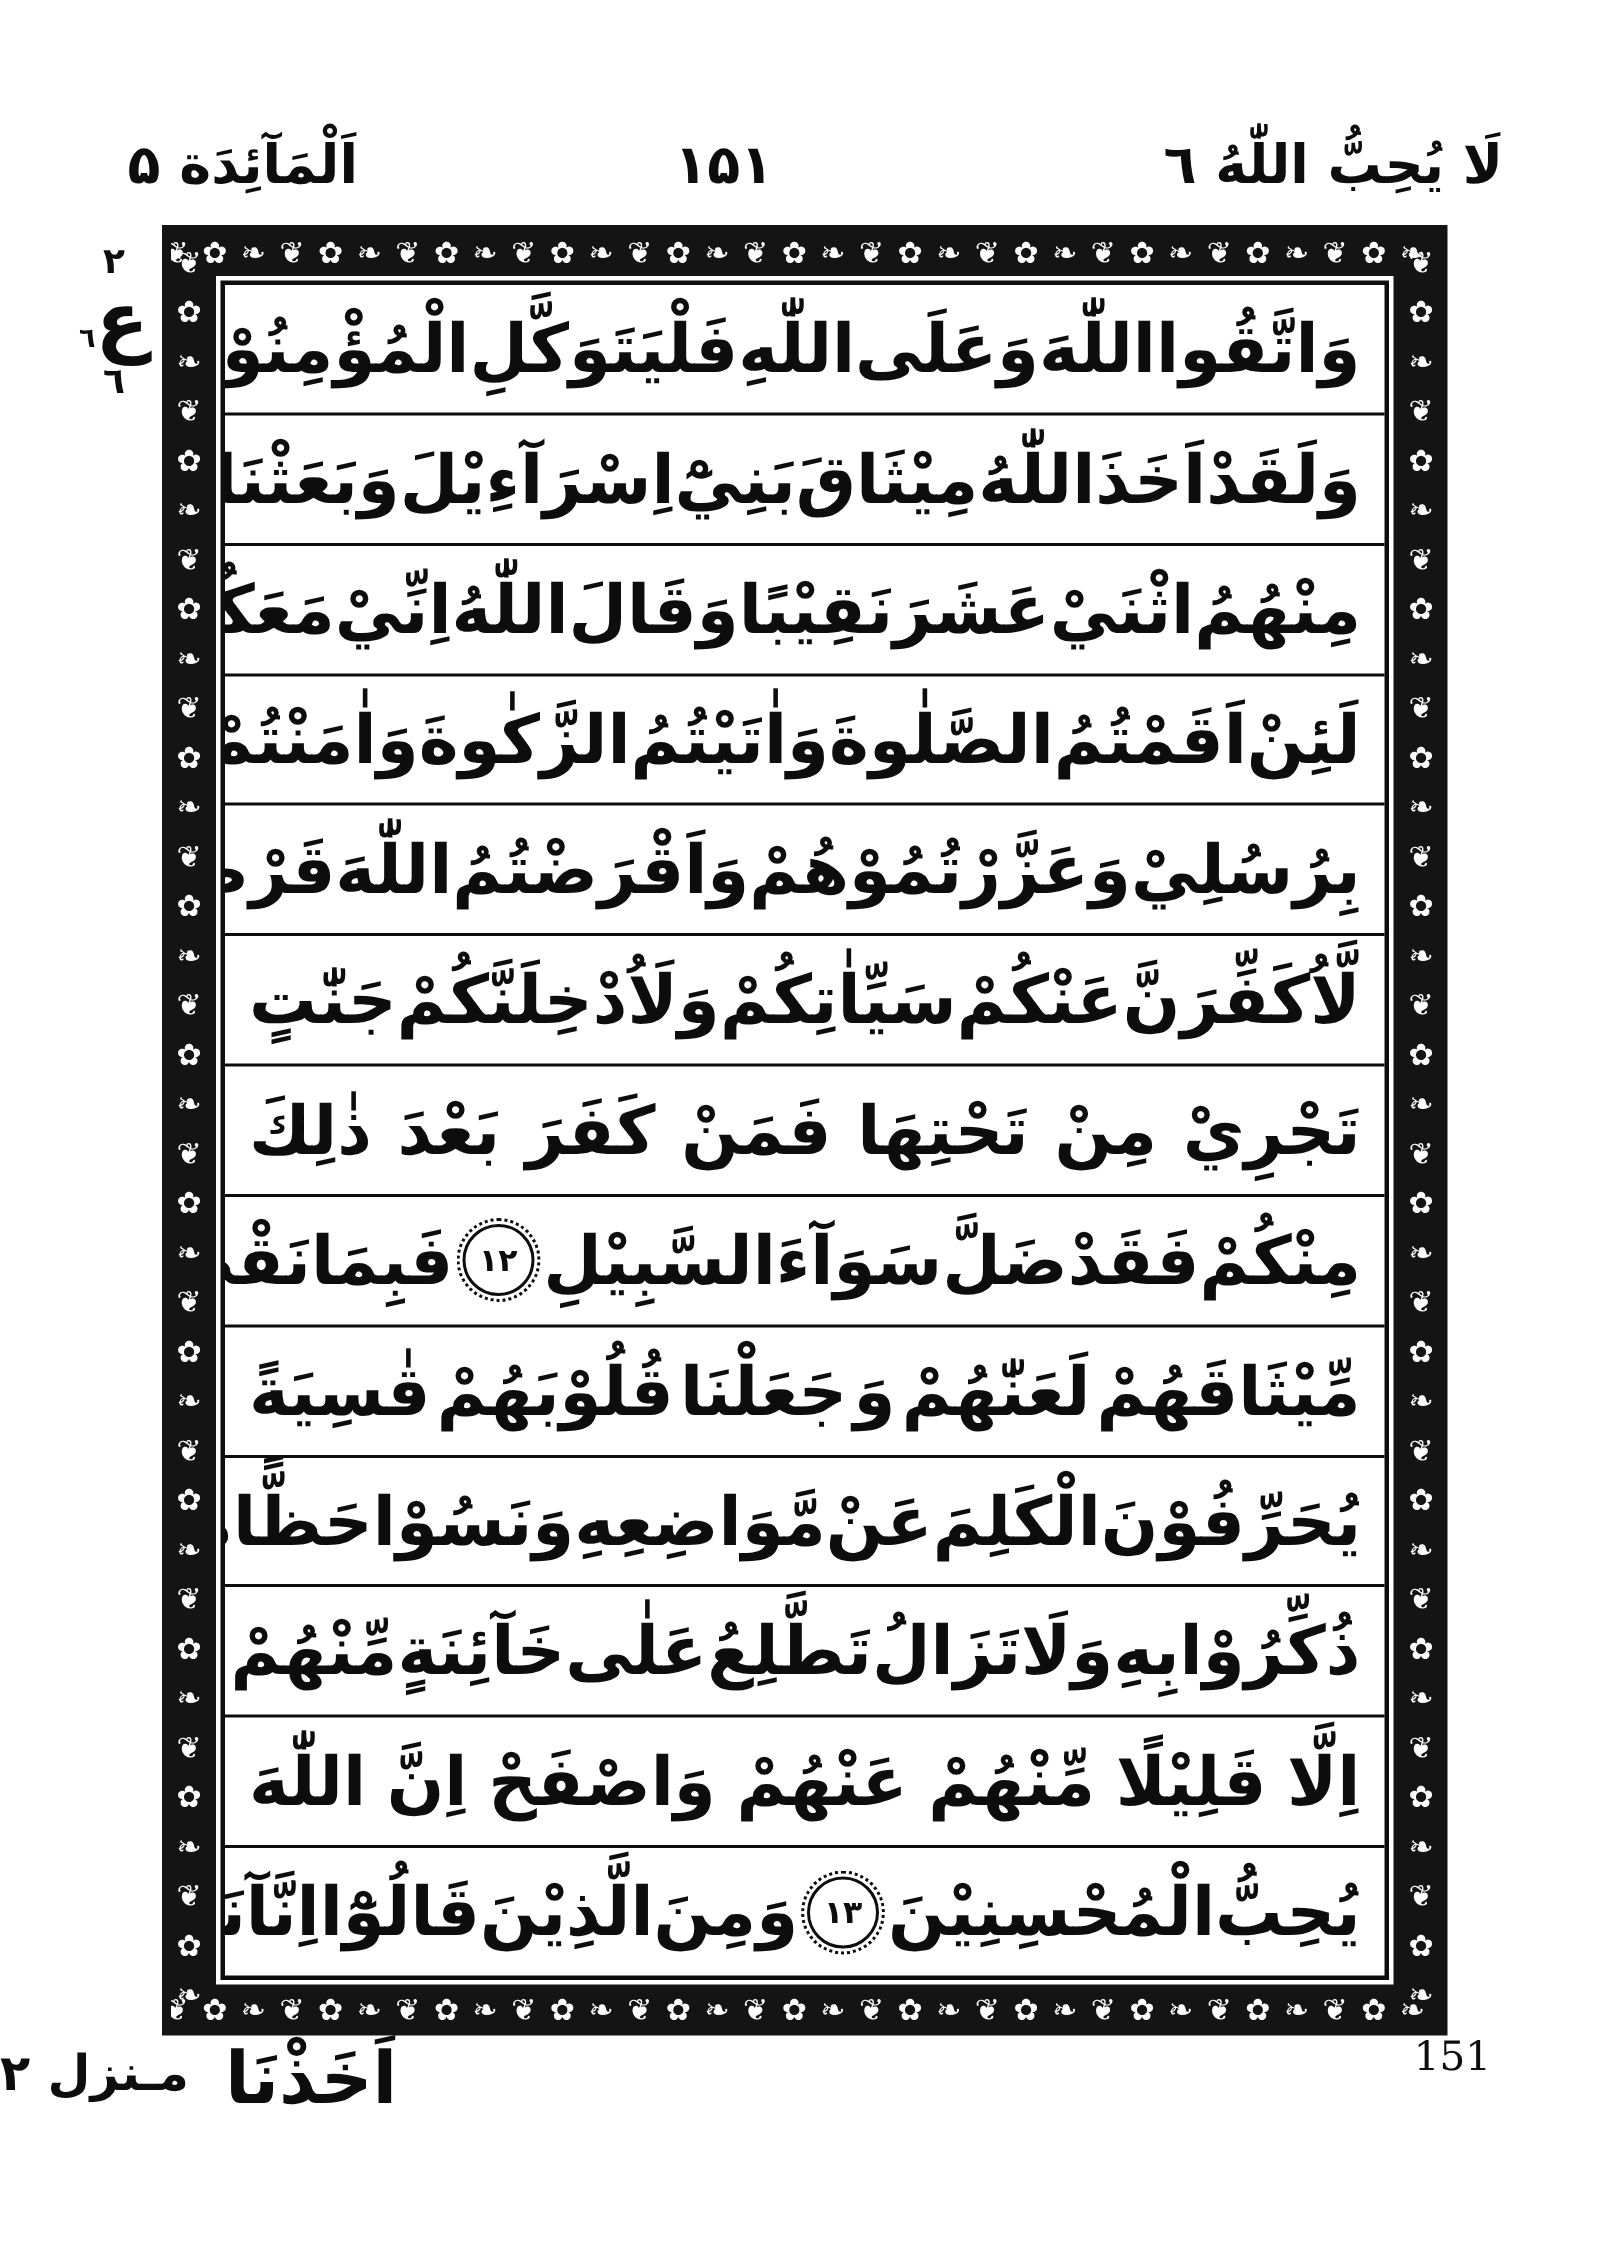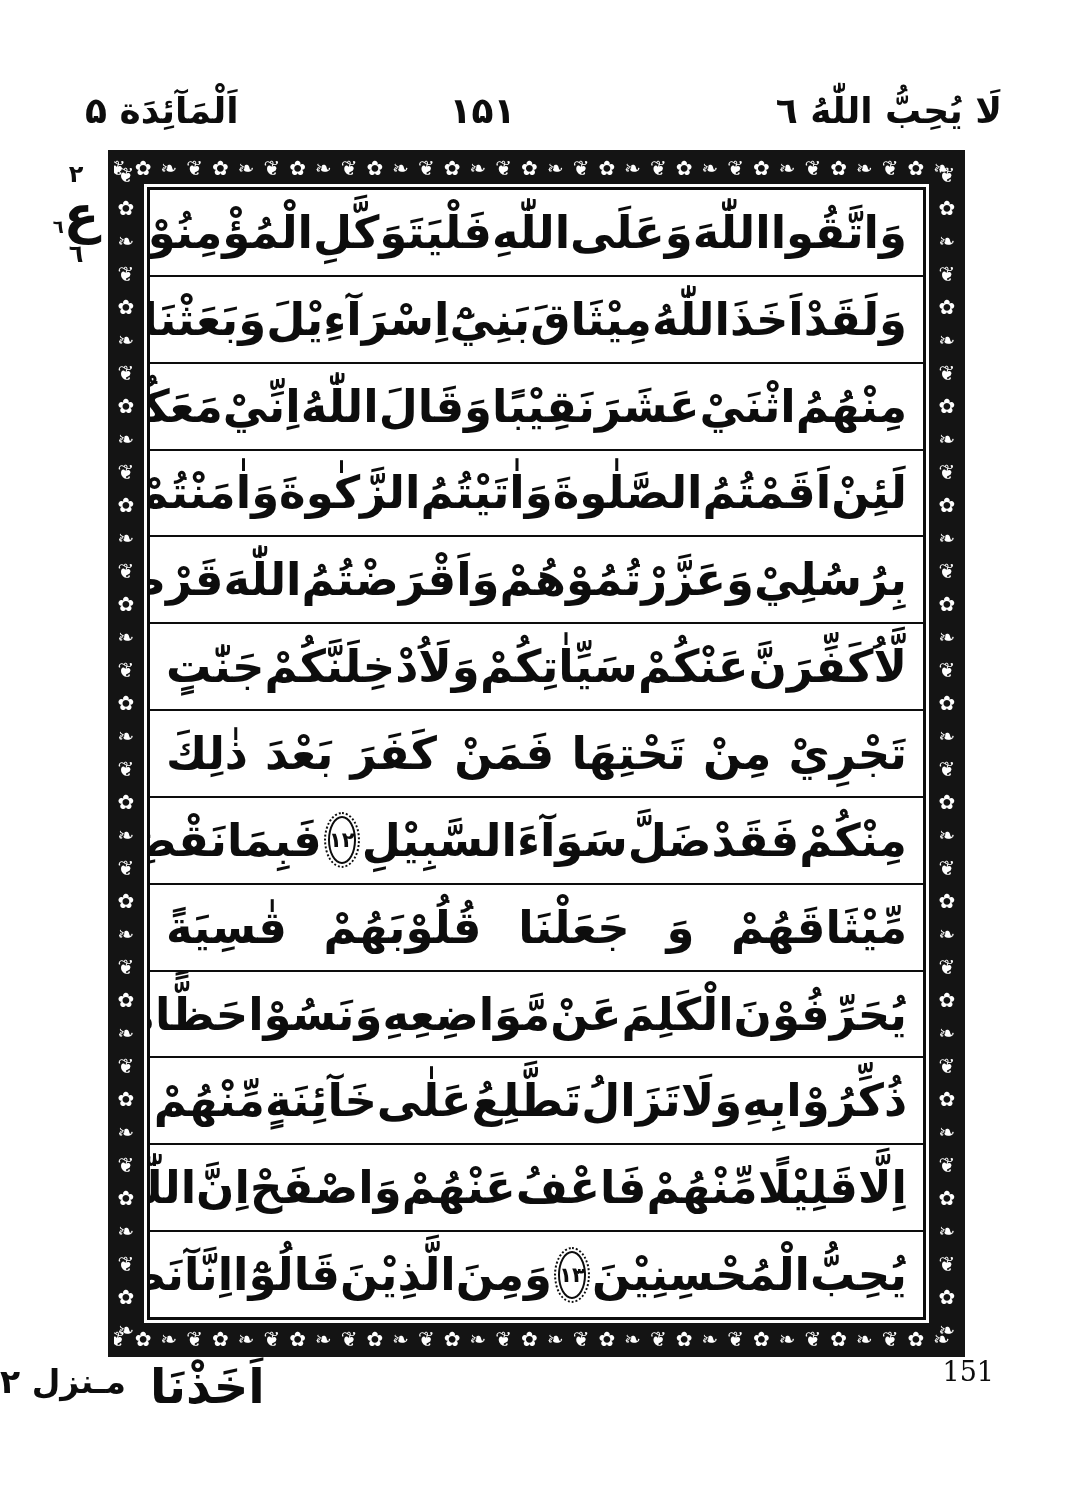--- a/index.html
+++ b/index.html
@@ -46,21 +46,21 @@
   
   .qrow{
     flex:1;display:flex;direction:rtl;
     justify-content:space-between;align-items:center;
     padding:0 16px;border-bottom:2.5px solid #0d0d0d;
     font-size:45px;font-weight:bold;overflow:hidden;
   }
   .qrow:last-child{border-bottom:none;}
   .qrow .w{white-space:nowrap;}
   .rosette{
-    flex:0 0 auto;width:28px;height:48px;border:2.5px solid #0d0d0d;
+    flex:0 0 auto;width:48px;height:48px;border:2.5px solid #0d0d0d;
     border-radius:50%;outline:2px dotted #0d0d0d;outline-offset:2px;
     display:flex;align-items:center;justify-content:center;
     font-size:21px;font-weight:bold;margin:0 6px;box-sizing:border-box;
   }
   
   #catchword{position:absolute;left:150px;top:1358px;font-size:48px;font-weight:bold;direction:rtl;}
   #manzil{position:absolute;left:0;right:0;top:1362px;text-align:left;font-size:33px;font-weight:bold;direction:rtl;}
   #page-num-latin{position:absolute;right:86px;top:1356px;font-size:27px;
                   font-family:"DejaVu Serif", serif;direction:ltr;}
 </style>
@@ -155,20 +155,21 @@
           <span class="w">فَقَدْ</span>
           <span class="w">ضَلَّ</span>
           <span class="w">سَوَآءَ</span>
           <span class="w">السَّبِيْلِ</span>
           <span class="rosette">١٢</span>
           <span class="w">فَبِمَا</span>
           <span class="w">نَقْضِهِمْ</span>
         </div>
         <div class="qrow">
           <span class="w">مِّيْثَاقَهُمْ</span>
+          <span class="w">لَعَنّٰهُمْ</span>
           <span class="w">وَ</span>
           <span class="w">جَعَلْنَا</span>
           <span class="w">قُلُوْبَهُمْ</span>
           <span class="w">قٰسِيَةً</span>
         </div>
         <div class="qrow">
           <span class="w">يُحَرِّفُوْنَ</span>
           <span class="w">الْكَلِمَ</span>
           <span class="w">عَنْ</span>
           <span class="w">مَّوَاضِعِهِ</span>
@@ -184,21 +185,20 @@
           <span class="w">تَزَالُ</span>
           <span class="w">تَطَّلِعُ</span>
           <span class="w">عَلٰى</span>
           <span class="w">خَآئِنَةٍ</span>
           <span class="w">مِّنْهُمْ</span>
         </div>
         <div class="qrow">
           <span class="w">اِلَّا</span>
           <span class="w">قَلِيْلًا</span>
           <span class="w">مِّنْهُمْ</span>
-          <span class="w">فَاعْفُ</span>
           <span class="w">عَنْهُمْ</span>
           <span class="w">وَاصْفَحْ</span>
           <span class="w">اِنَّ</span>
           <span class="w">اللّٰهَ</span>
         </div>
         <div class="qrow">
           <span class="w">يُحِبُّ</span>
           <span class="w">الْمُحْسِنِيْنَ</span>
           <span class="rosette">١٣</span>
           <span class="w">وَ</span>

